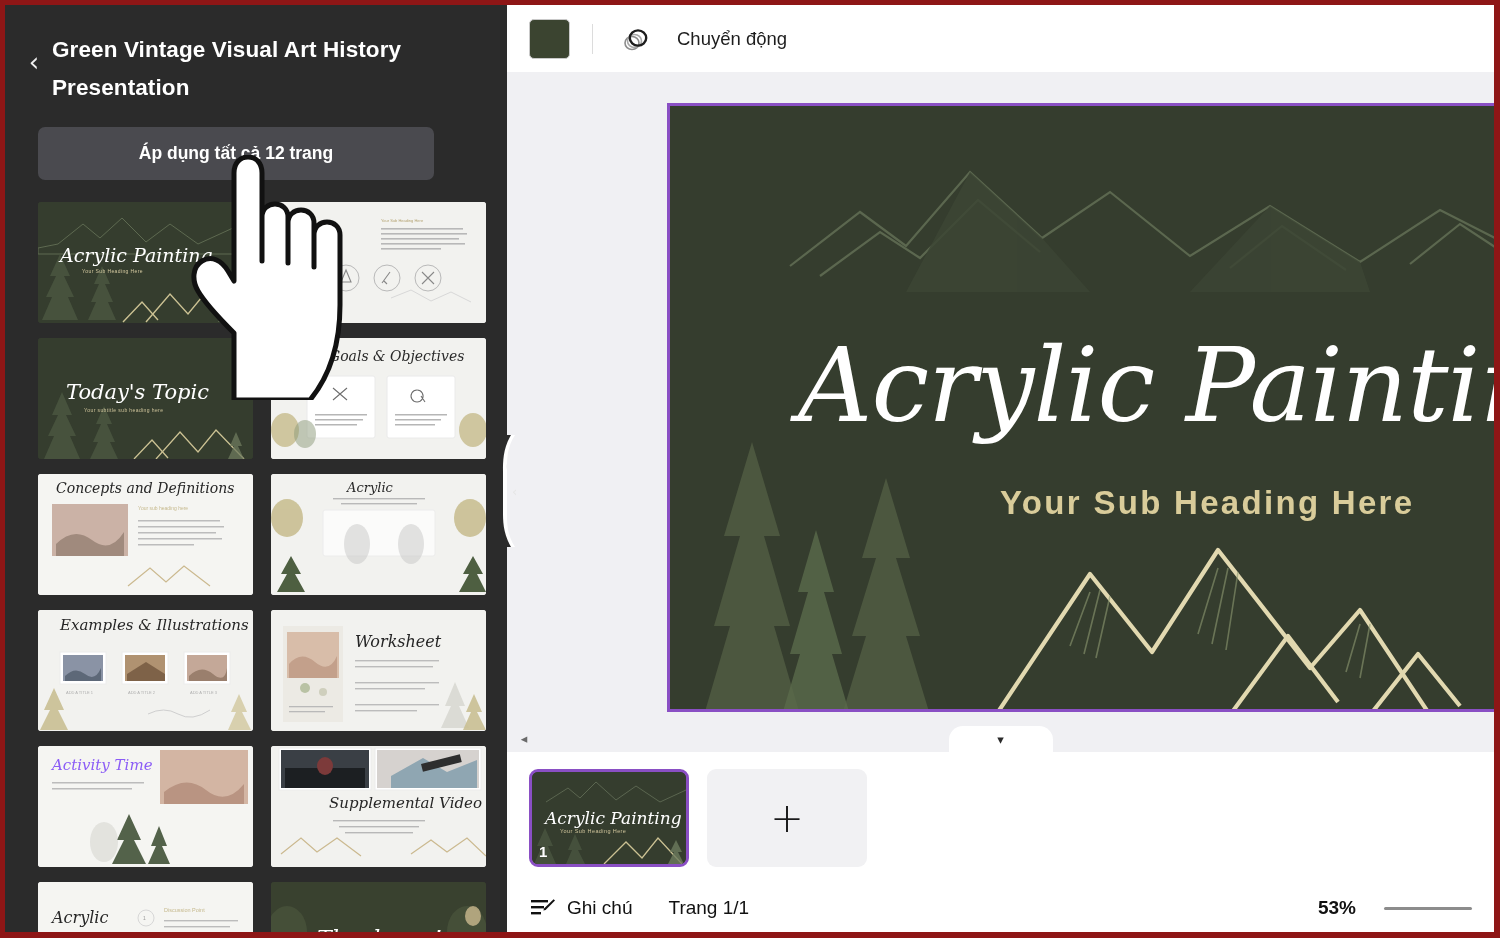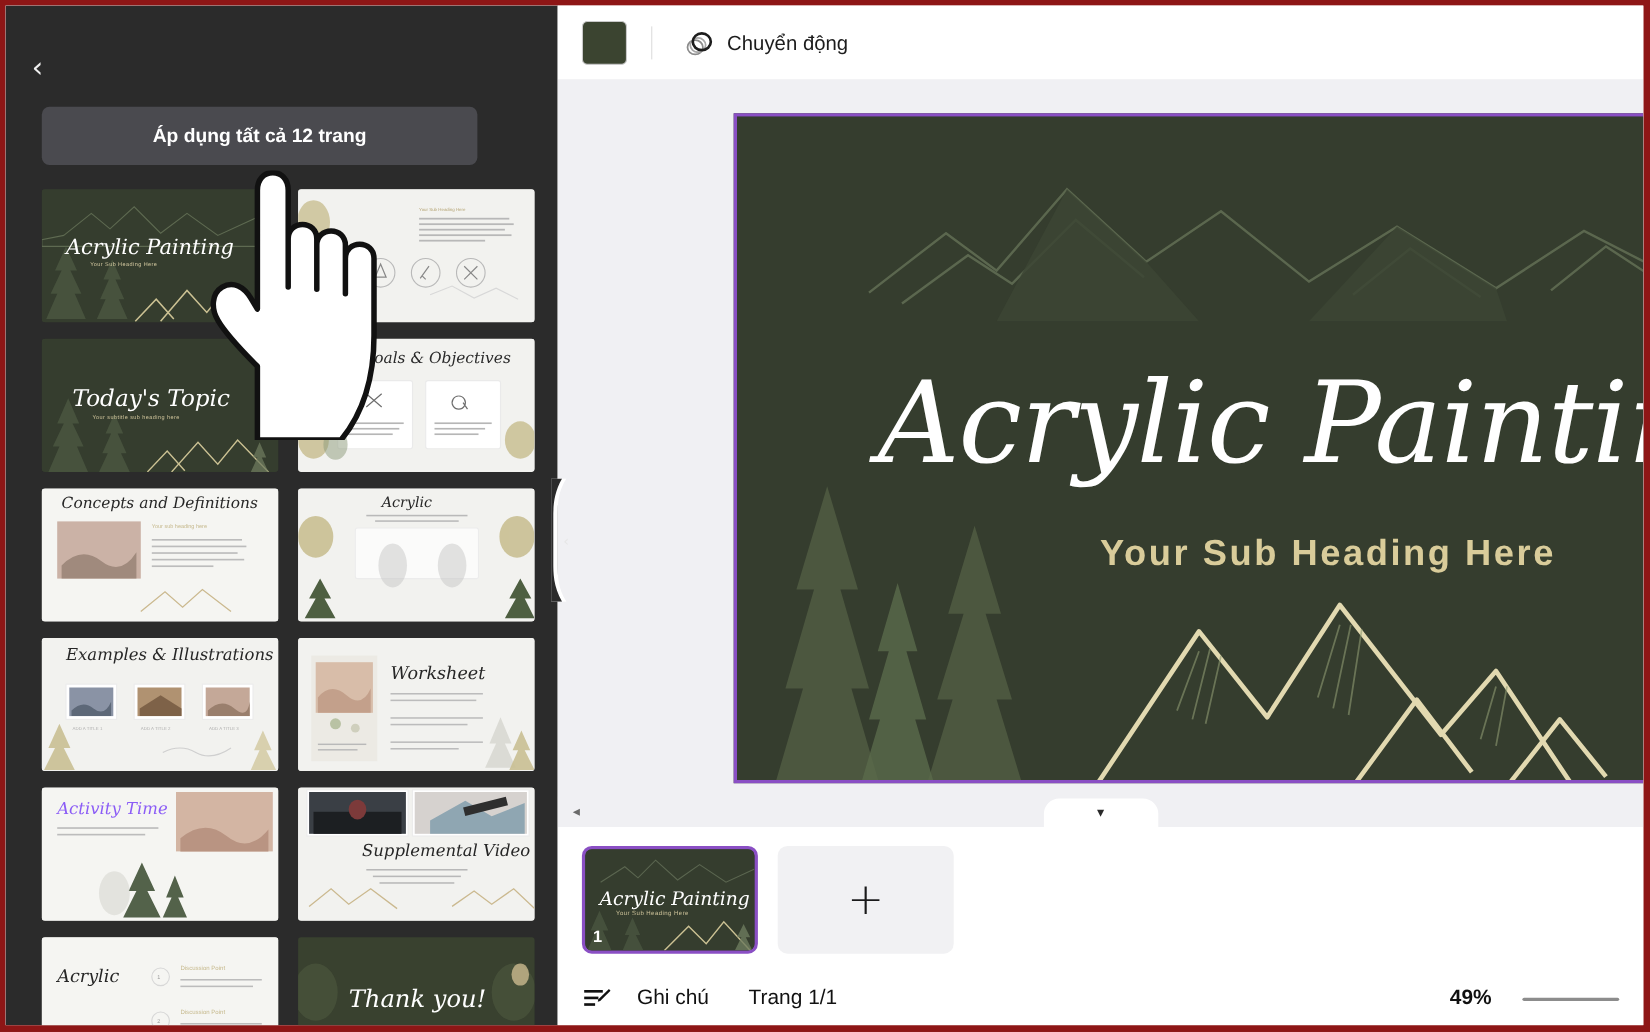--- a/index.html
+++ b/index.html
@@ -164,21 +164,21 @@
     border: 1px solid #c9c9c9;
     border-radius: 5px;
     cursor: pointer;
     flex: 0 0 41px;
   }
   .tb-sep {
     width: 1px; height: 30px; background: #dcdcdc;
     margin: 0 20px 0 22px; flex: 0 0 1px;
   }
   .anim-btn {
-    display: flex; align-items: center; gap: 12px;
+    display: flex; align-items: center; gap: 28px;
     height: 44px; padding: 0 10px;
     border-radius: 6px; cursor: pointer; background: transparent;
     border: none;
   }
   .anim-label {
     font-size: 18.5px; color: #1d1d1d; font-weight: 500;
     font-family: "Liberation Sans", sans-serif;
   }
 
   
@@ -323,21 +323,21 @@
   .statusbar {
     flex: 0 0 48px;
     height: 48px;
     background: #ffffff;
     display: flex;
     align-items: center;
     padding: 0 22px 0 24px;
     gap: 0;
   }
   .sb-notes {
-    display: flex; align-items: center; gap: 23px;
+    display: flex; align-items: center; gap: 11px;
     cursor: pointer; height: 34px;
   }
   .sb-text {
     font-size: 19px; color: #111; font-weight: 500;
     font-family: "Liberation Sans", sans-serif;
   }
   .sb-page {
     margin-left: 36px;
     font-size: 19px; color: #111; font-weight: 500;
     cursor: pointer;
@@ -359,20 +359,21 @@
 </head>
 <body>
 
 <div class="screen">
 <div class="screen-inner">
 
   <aside class="sidebar">
 
     <div class="sidebar-head">
       <div class="back-chevron">‹</div>
+      <div class="panel-title">Green Vintage Visual Art History Presentation</div>
     </div>
 
     <button class="apply-btn">Áp dụng tất cả 12 trang</button>
 
     <div class="thumb-grid">
 
       <div class="thumb dark">
         <svg viewBox="0 0 215 121" width="215" height="121">
           <rect width="215" height="121" fill="#353d2e"></rect>
           <path d="M20 42 L45 22 L62 36 L84 16 L108 40 L132 22 L160 42 L195 26 L215 40 L215 52 L0 52 L0 46 Z" fill="none" stroke="#5e6a51" stroke-width="1"></path>
@@ -816,20 +817,20 @@
             <rect x="0" y="3" width="17" height="2.4"></rect>
             <rect x="0" y="9" width="13" height="2.4"></rect>
             <rect x="0" y="15" width="10" height="2.4"></rect>
           </g>
           <path d="M22.6 2.2 L24 3.6 L14.6 13 L12.4 13.6 L13 11.4 Z" fill="#111"></path>
         </svg>
         <span class="sb-text">Ghi chú</span>
       </div>
       <div class="sb-page">Trang 1/1</div>
       <div class="sb-spacer"></div>
-      <div class="sb-zoom">49%</div>
+      <div class="sb-zoom">53%</div>
       <div class="zoom-slider"></div>
     </div>
 
   </section>
 
 </div>
 </div>
 
 </body></html>

